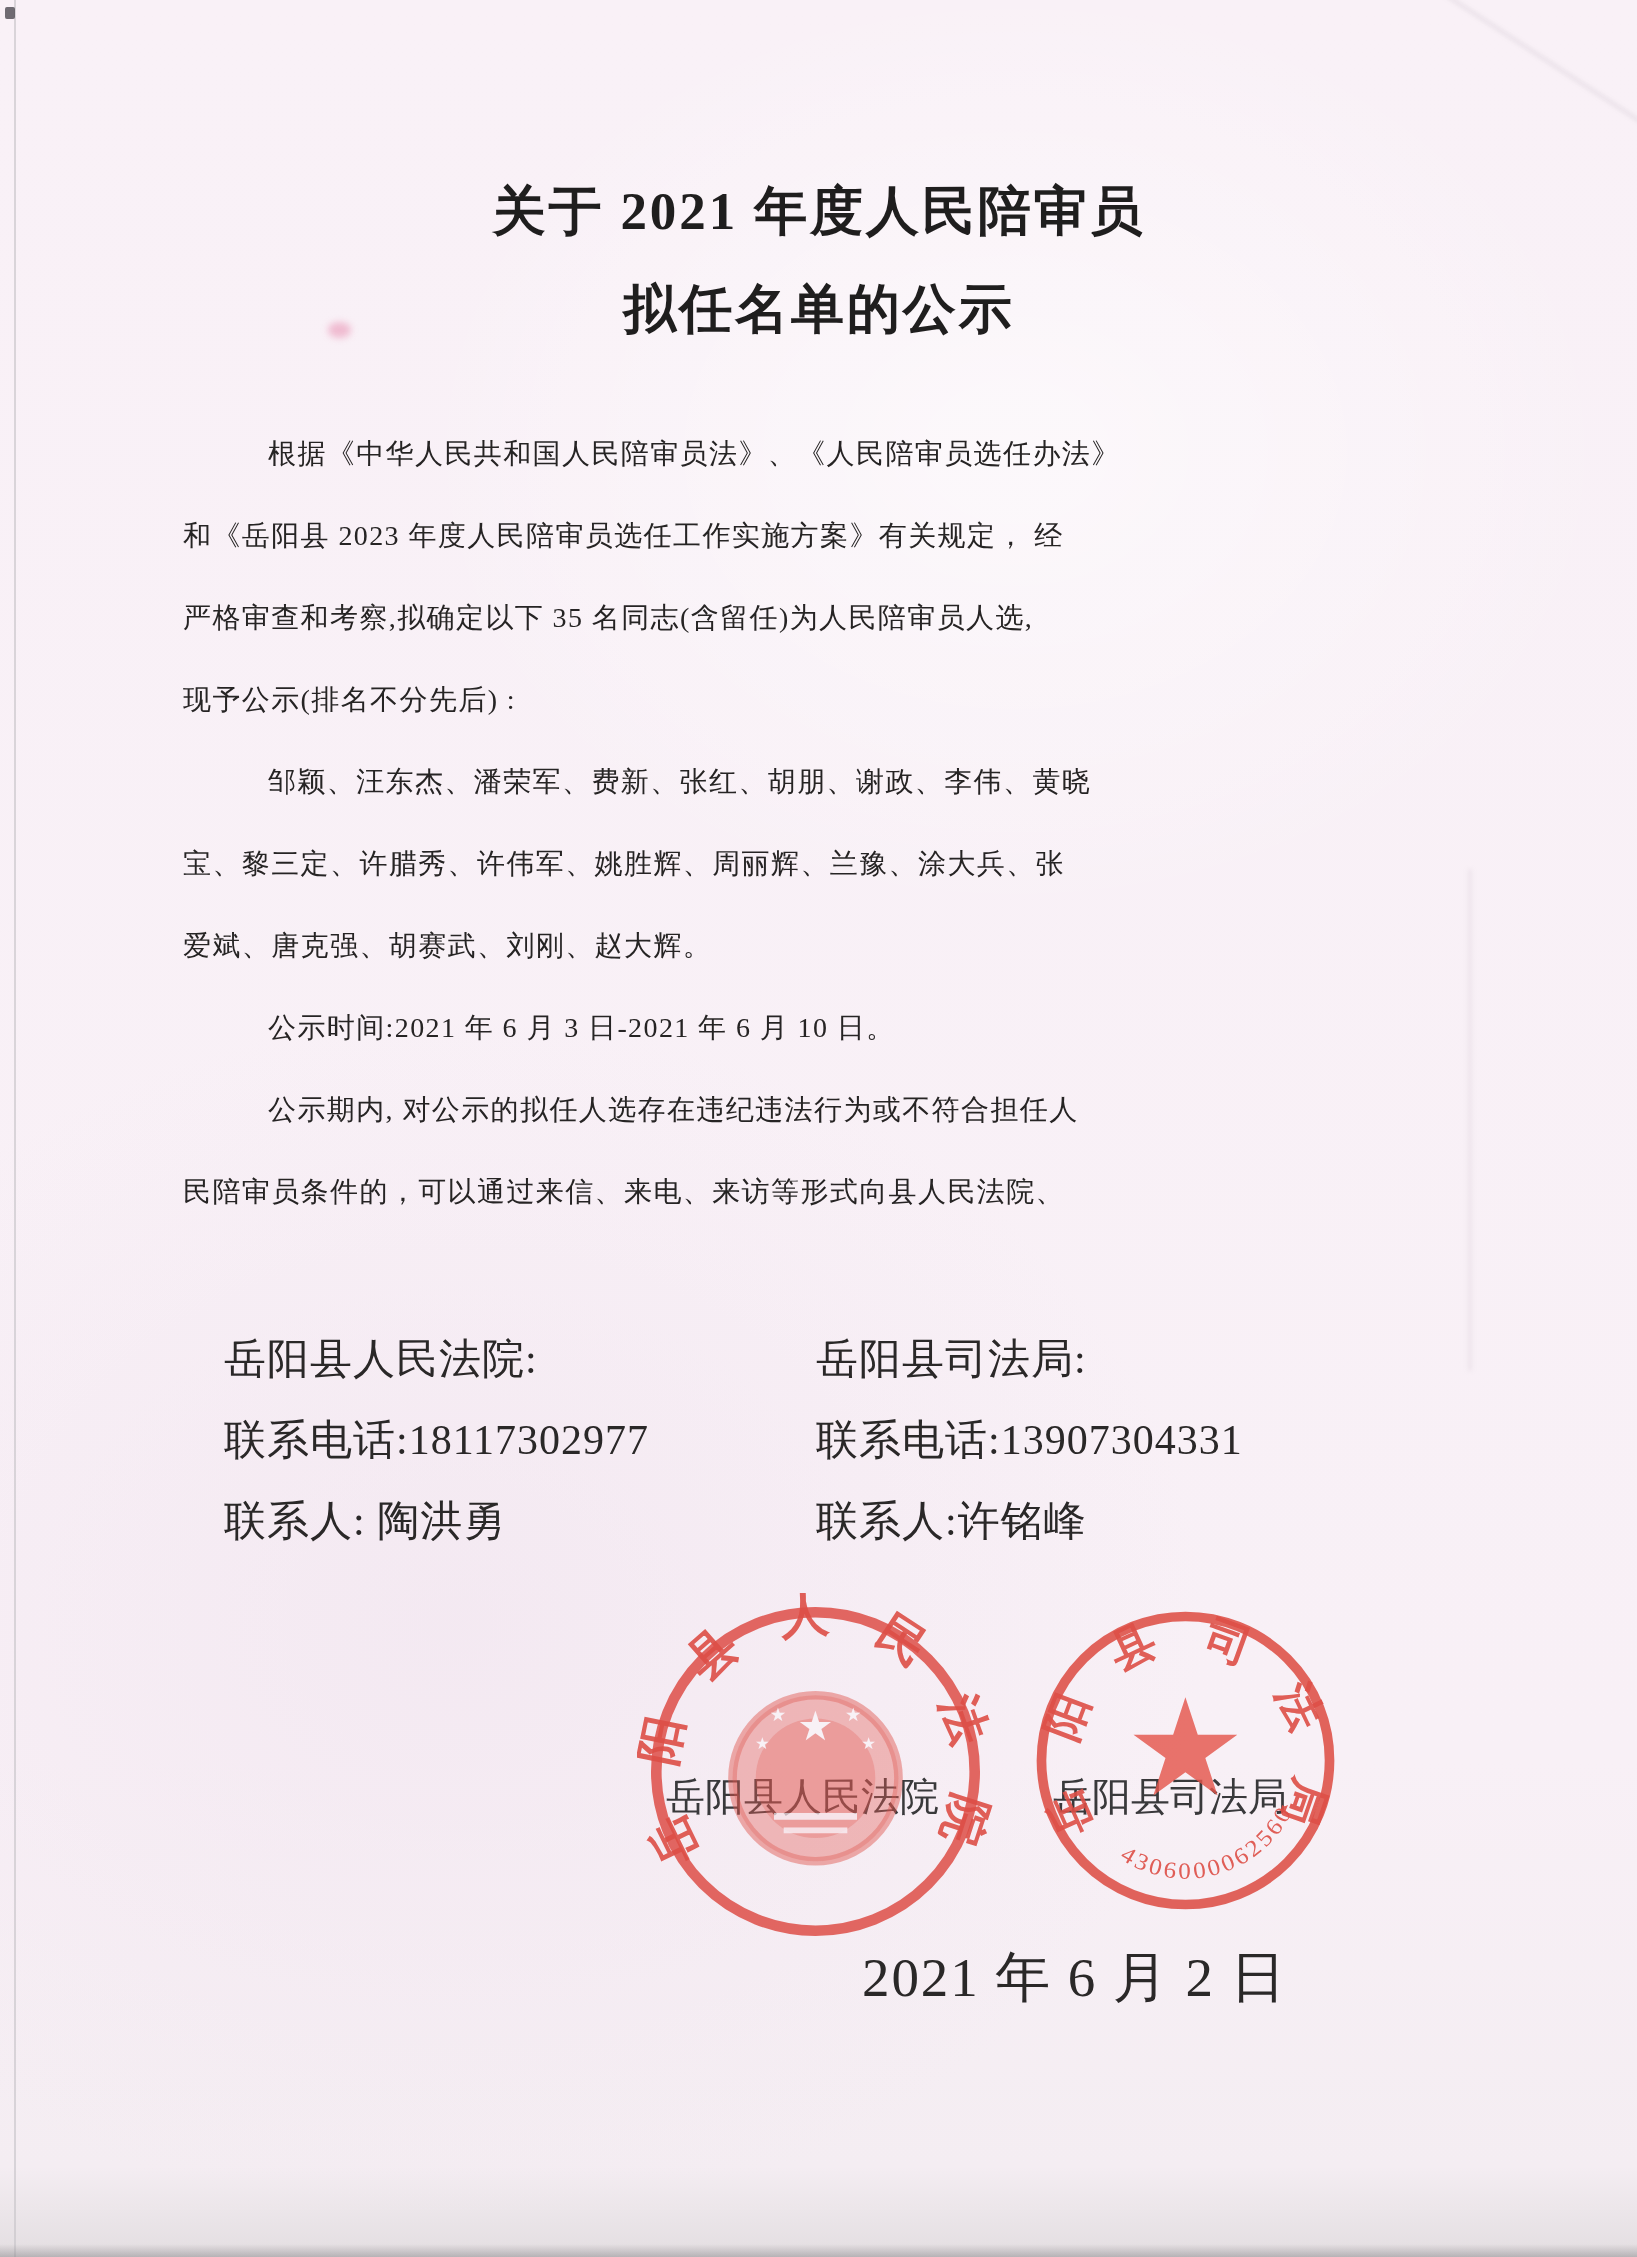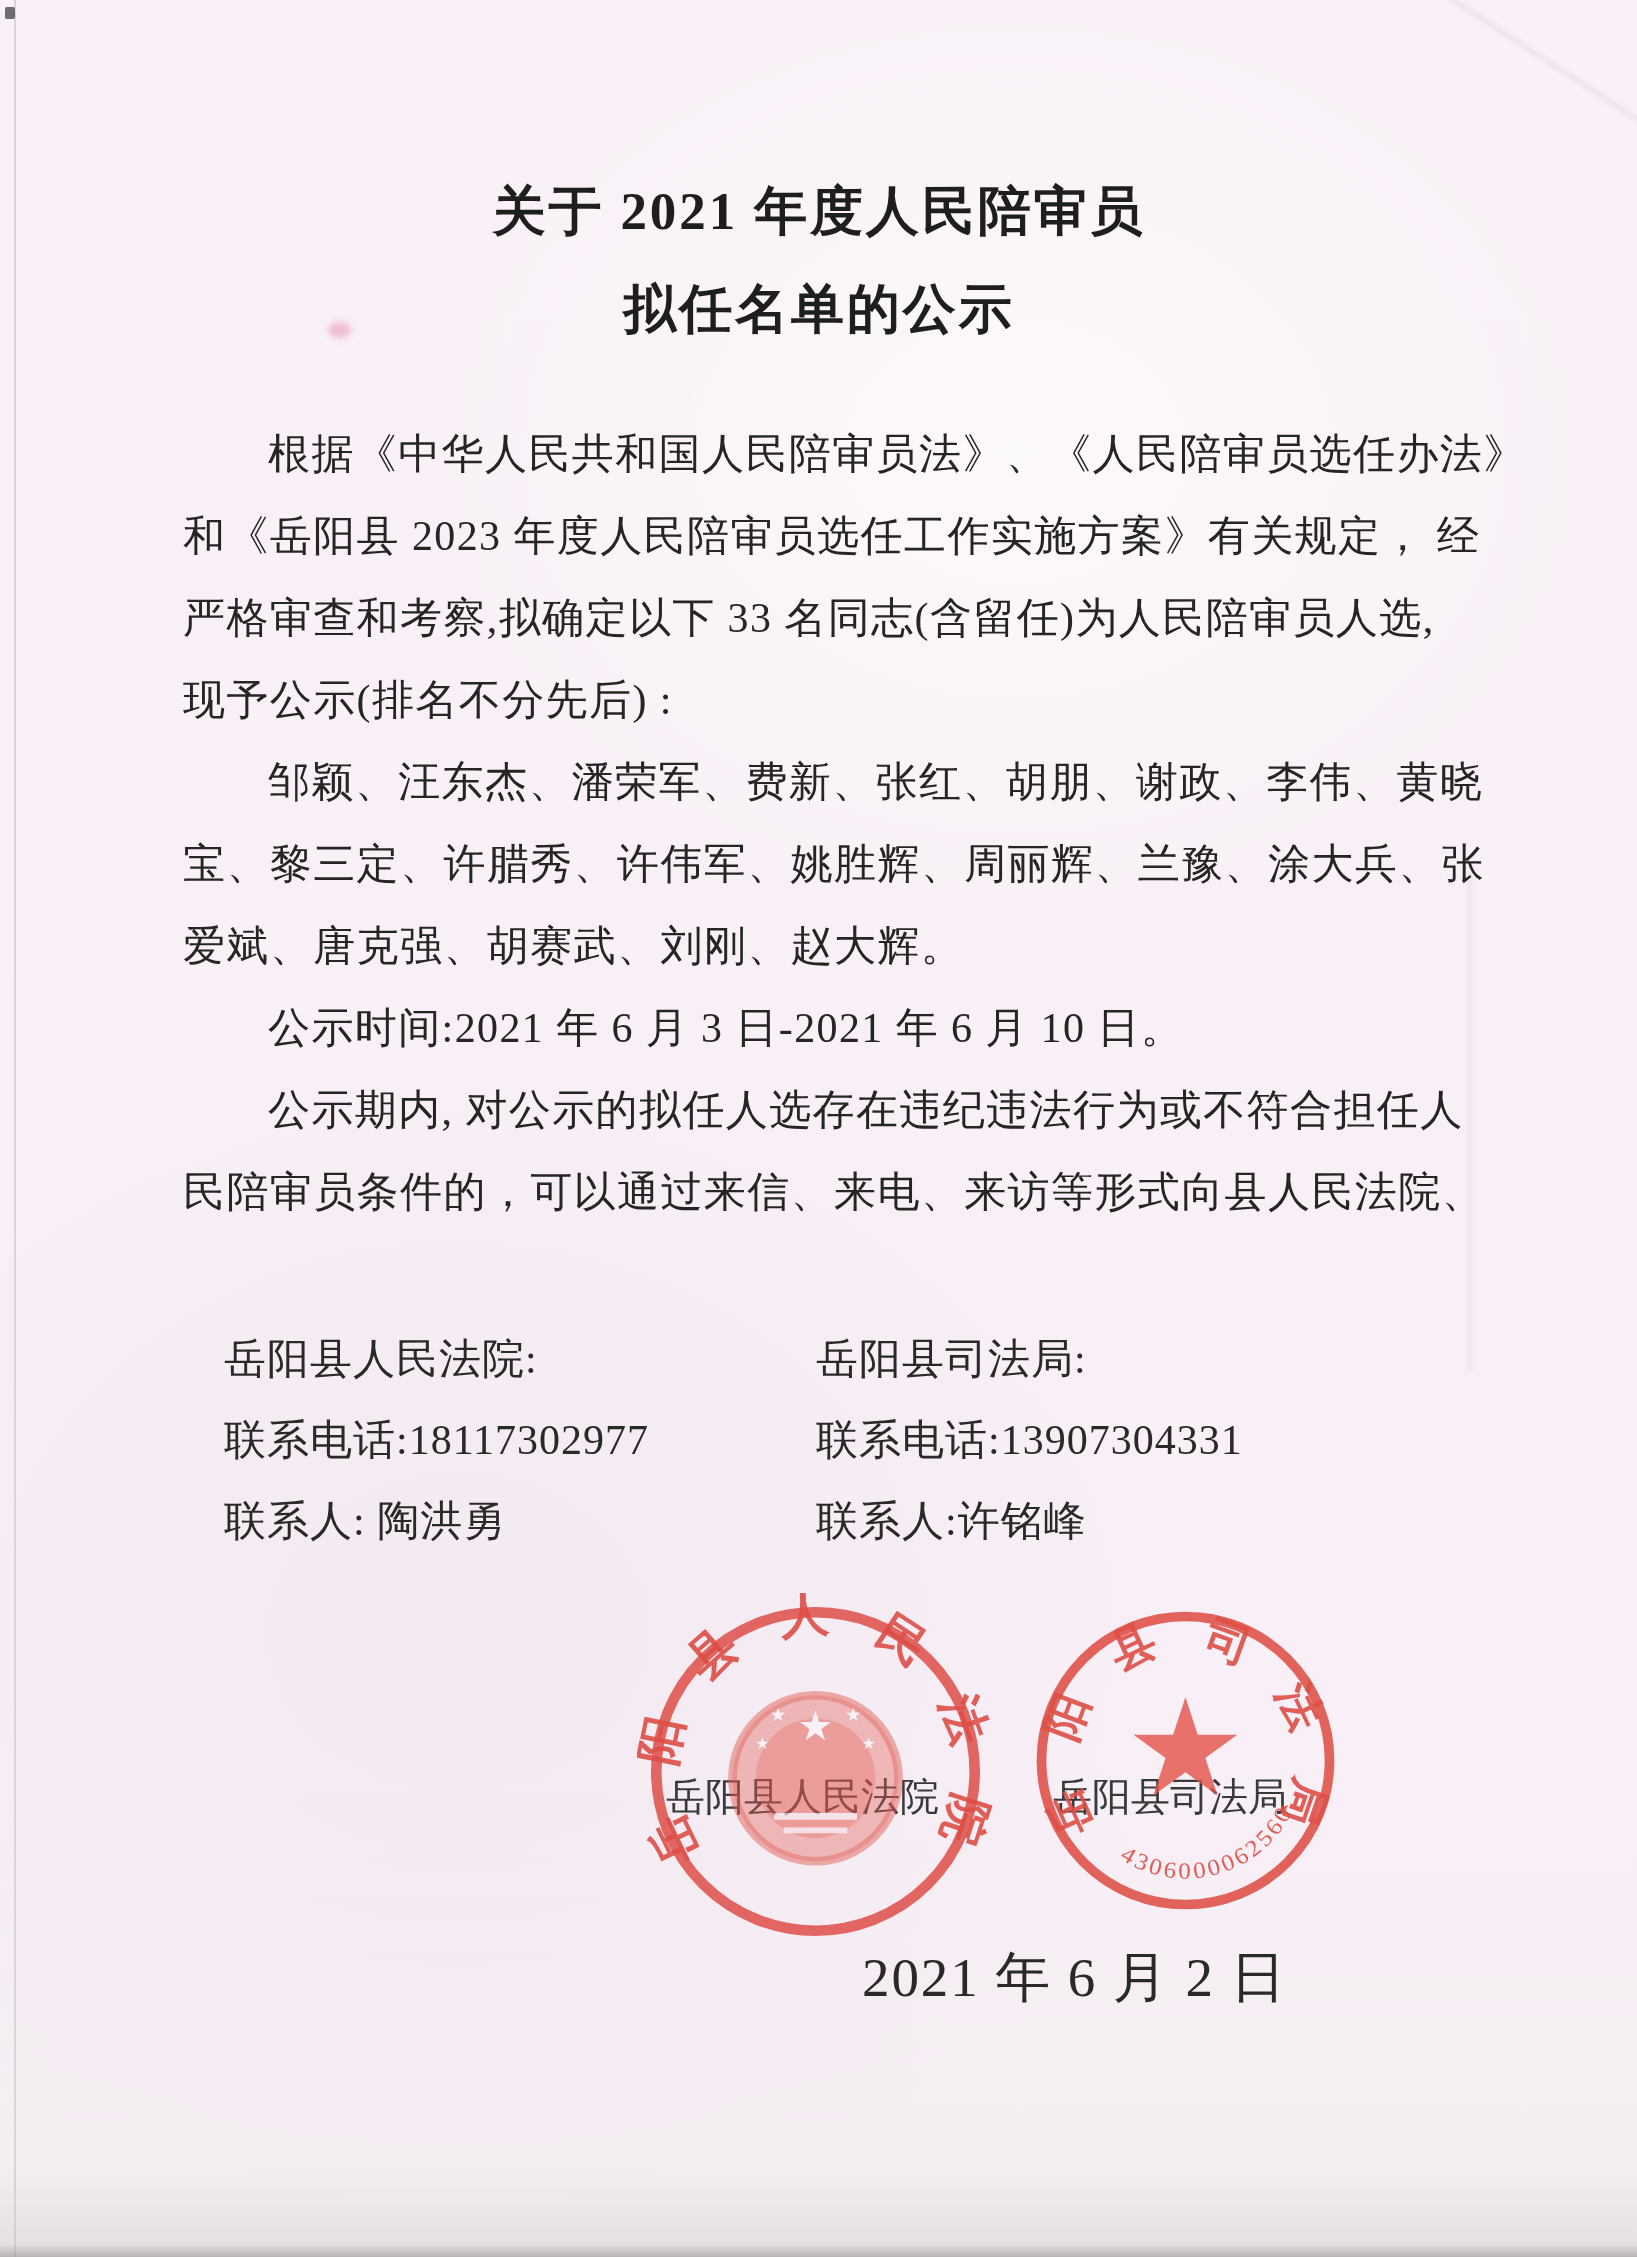--- a/index.html
+++ b/index.html
@@ -22,21 +22,21 @@
   .crease-1 { position:absolute; left:1381px; top:58px; width:328px; height:2.9px; background:rgba(140,130,140,.18);
               transform:rotate(33deg); filter:blur(1.9px); }
   .crease-2 { position:absolute; left:1468px; top:869px; width:3.9px; height:502px; background:rgba(140,130,140,.10);
               filter:blur(2.9px); }
 
   .title { position:absolute; top:162px; left:0; width:100%; text-align:center;
            font-size:53px; font-weight:700; letter-spacing:2.9px; color:#1f1e1e; }
   .title .t-line { height:98px; line-height:98px; }
 
   .doc-body { position:absolute; top:413px; left:183px; width:1211px;
-              font-size:42px; letter-spacing:1.4px; color:#262424; }
+              font-size:28px; letter-spacing:1.4px; color:#262424; }
   .doc-body .line { height:82px; line-height:82px; white-space:nowrap; }
   .doc-body .indent { text-indent:85px; }
 
   .contacts { position:absolute; top:1319px; left:0; width:100%; font-size:42px; letter-spacing:1px; }
   .contact-col { position:absolute; top:0; }
   .contact-col.c-left  { left:224px; }
   .contact-col.c-right { left:816px; }
   .contact-line { height:81px; line-height:81px; white-space:nowrap;font-family:Liberation Serif, serif; }
 
   .org-name { position:absolute; font-size:39px; letter-spacing:0px; color:#39393b; z-index:2; white-space:nowrap; }
@@ -63,21 +63,21 @@
   <div class="crease-2"></div>
 
   <div class="title">
     <div class="t-line">关于 2021 年度人民陪审员</div>
     <div class="t-line">拟任名单的公示</div>
   </div>
 
   <div class="doc-body">
     <div class="line indent">根据《中华人民共和国人民陪审员法》、《人民陪审员选任办法》</div>
     <div class="line">和《岳阳县 2023 年度人民陪审员选任工作实施方案》有关规定， 经</div>
-    <div class="line">严格审查和考察,拟确定以下 33 名同志(含留任)为人民陪审员人选,</div>
+    <div class="line">严格审查和考察,拟确定以下 35 名同志(含留任)为人民陪审员人选,</div>
     <div class="line">现予公示(排名不分先后) :</div>
     <div class="line indent">邹颖、汪东杰、潘荣军、费新、张红、胡朋、谢政、李伟、黄晓</div>
     <div class="line">宝、黎三定、许腊秀、许伟军、姚胜辉、周丽辉、兰豫、涂大兵、张</div>
     <div class="line">爱斌、唐克强、胡赛武、刘刚、赵大辉。</div>
     <div class="line indent">公示时间:2021 年 6 月 3 日-2021 年 6 月 10 日。</div>
     <div class="line indent">公示期内, 对公示的拟任人选存在违纪违法行为或不符合担任人</div>
     <div class="line">民陪审员条件的，可以通过来信、来电、来访等形式向县人民法院、</div>
   </div>
 
   <div class="contacts">

